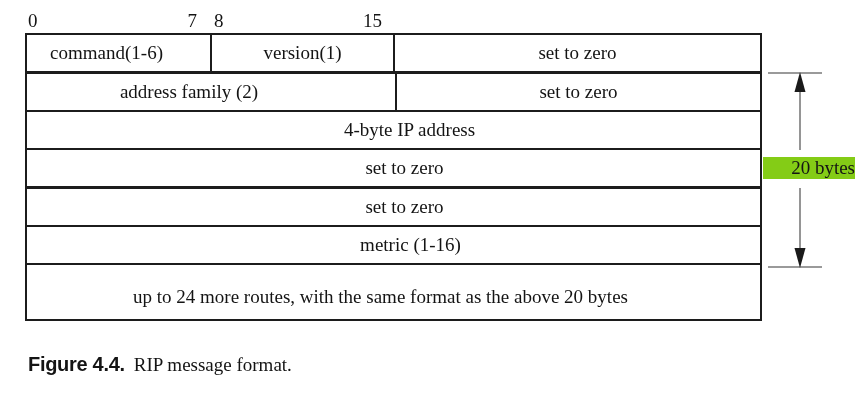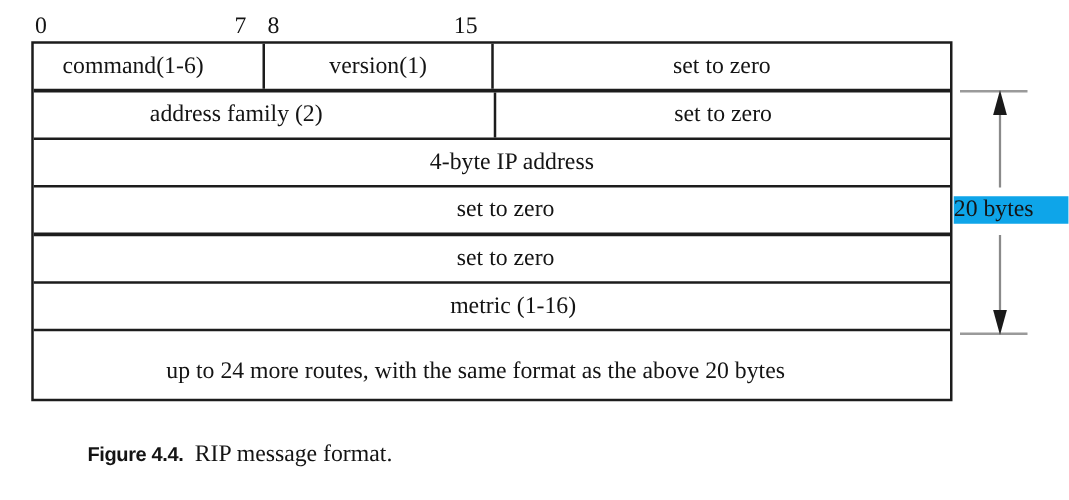--- a/index.html
+++ b/index.html
@@ -94,41 +94,40 @@
     top: 70px;
   }
   .size-arrow .tick  { stroke: #9a9a9a; stroke-width: 2; }
   .size-arrow .shaft { stroke: #8a8a8a; stroke-width: 1.8; }
   .size-arrow .head  { fill: #1a1a1a; }
   .size-label {
     position: absolute;
     left: 763px;
     top: 157px;
     width: 92px;
-    text-align: left;
+    text-align: right;
     font-size: 19px;
     line-height: 22px;
-    background: #0ea5e9;
+    background: #84cc16;
   }
 
   
   .caption {
     position: absolute;
     left: 28px;
     top: 353px;
     font-size: 19px;
     white-space: nowrap;
   }
   .cap-num {
     font-family: "Liberation Sans", sans-serif;
     font-weight: bold;
-    font-size: 16px;
+    font-size: 20px;
     letter-spacing: -0.3px;
     margin-right: 9px;
-    margin-left: 42px;
   }
   .cap-text {
     font-family: "Liberation Serif", serif;
   }
 </style>
 </head>
 <body>
 
 <div class="page" data-name="figure-page">
 

